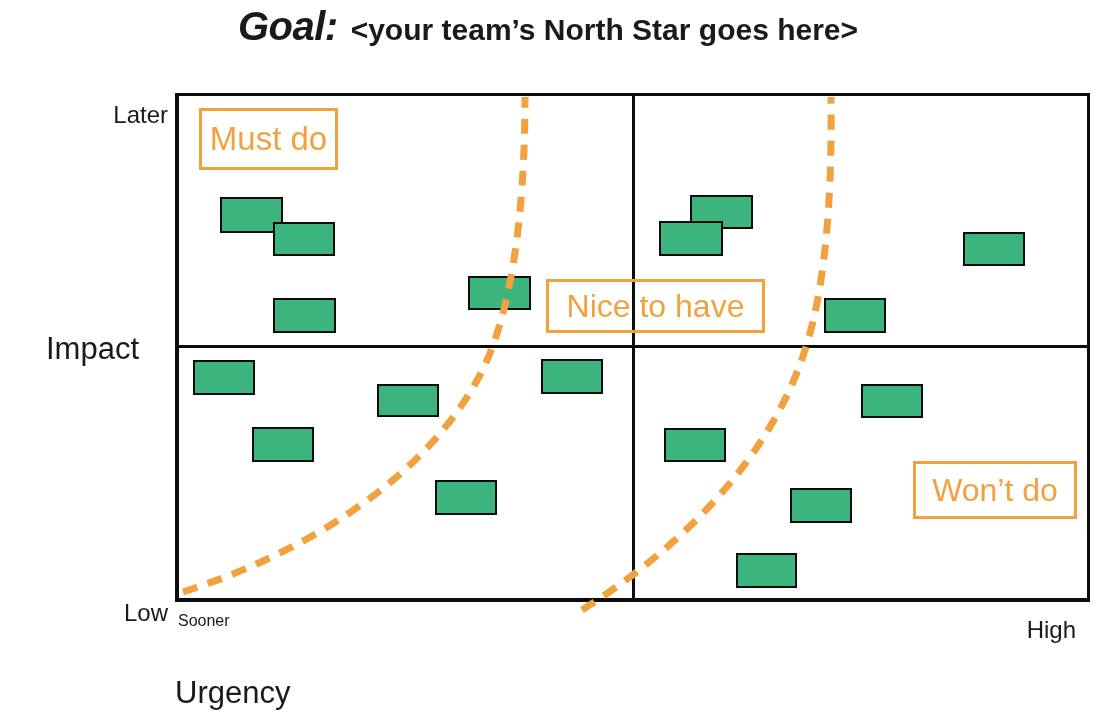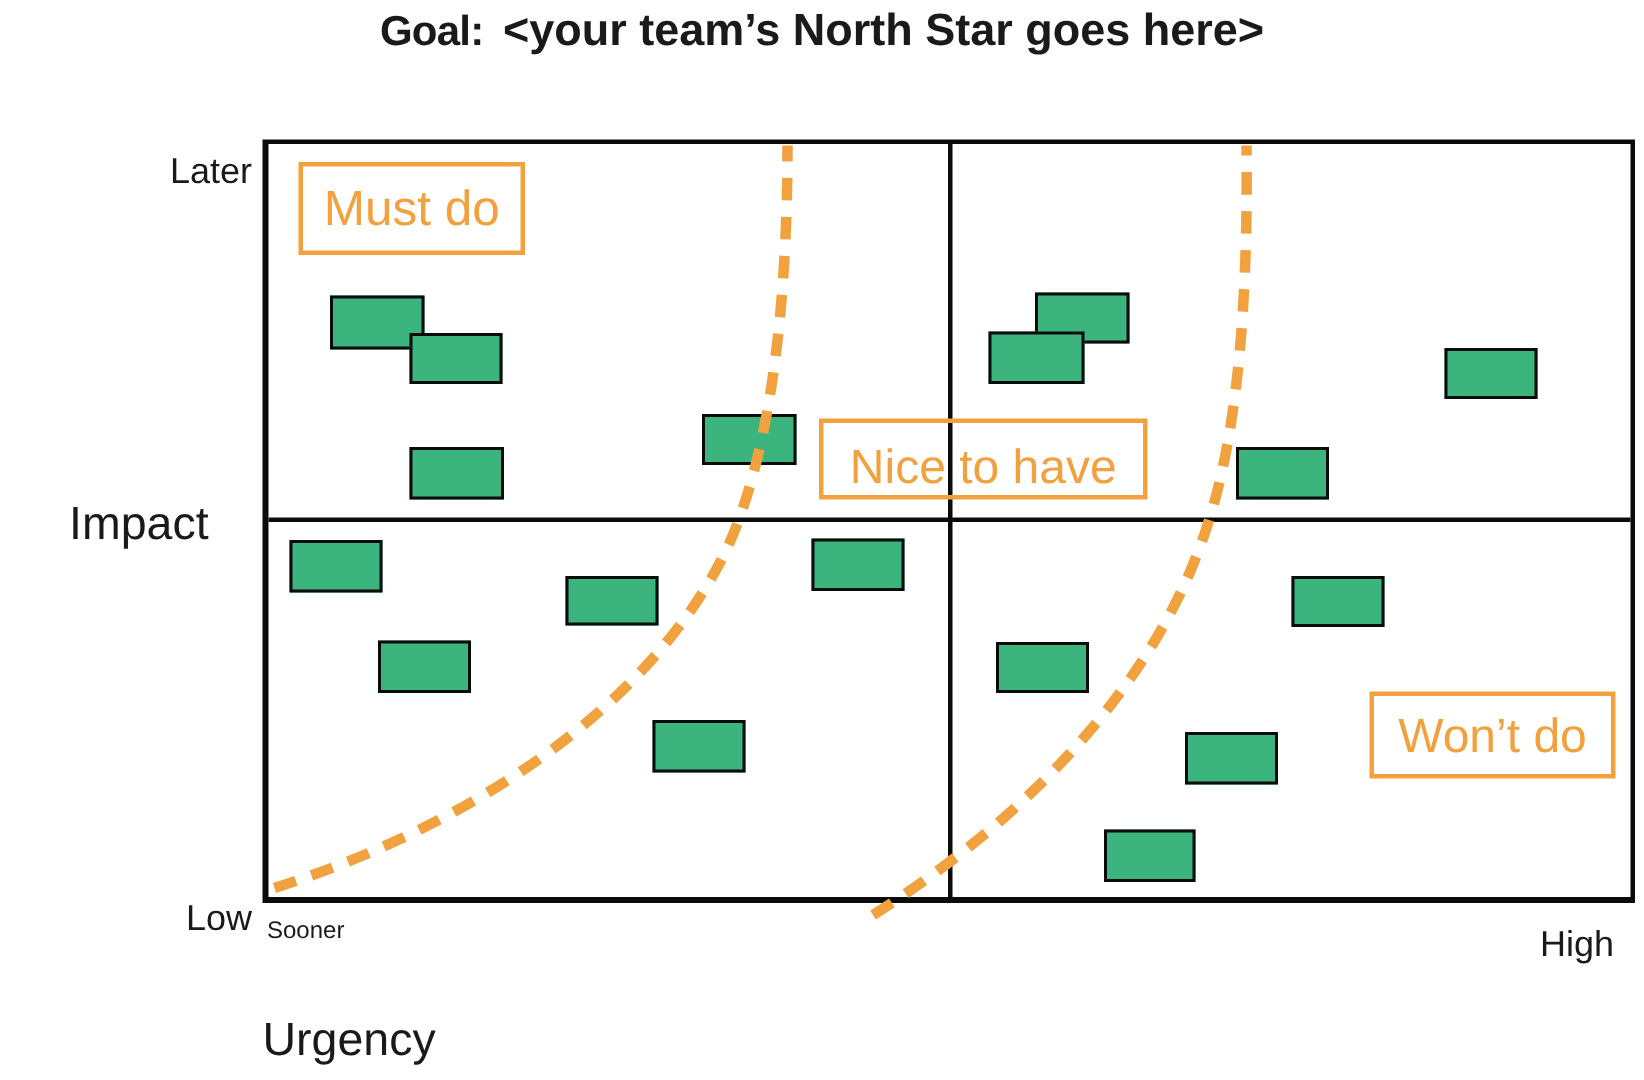--- a/index.html
+++ b/index.html
@@ -18,21 +18,21 @@
   .title-row {
     position: absolute;
     left: 0; top: 4px;
     width: 100%;
     display: flex;
     justify-content: center;
     align-items: baseline;
     gap: 13px;
     white-space: nowrap;
   }
-  .title-prefix { font-size: 28px; font-weight: 600; letter-spacing: -0.5px; }
+  .title-prefix { font-size: 40px; font-weight: 600; letter-spacing: -0.5px; font-style: italic; }
   .title-placeholder { font-size: 30px; font-weight: 700; }
 
   
   .plot-frame {
     position: absolute;
     left: 175px; top: 93px;
     width: 915px; height: 509px;
     border: 3px solid #0b0b0b;
     border-left-width: 4px;
     border-bottom-width: 4px;
@@ -56,22 +56,22 @@
     position: absolute;
     border: 3px solid var(--orange, #F2A13F);
     color: var(--orange, #F2A13F);
     display: flex;
     align-items: center;
     justify-content: center;
     background: transparent;
     white-space: nowrap;
     font-weight: 500;
   }
-  .q-must  { left: 199px; top: 108px; width: 151px; height: 62px; font-size: 33px; }
-  .q-nice  { left: 546px; top: 279px; width: 219px; height: 54px; font-size: 32px; align-items: flex-end; }
+  .q-must  { left: 199px; top: 108px; width: 139px; height: 62px; font-size: 33px; }
+  .q-nice  { left: 546px; top: 279px; width: 219px; height: 54px; font-size: 32px; }
   .q-wont  { left: 913px; top: 461px; width: 164px; height: 58px; font-size: 32px; }
 
   
   .notes-layer { position: absolute; left: 0; top: 0; width: 100%; height: 100%; }
   .note {
     position: absolute;
     background: var(--green, #3CB47E);
     border: 2.5px solid #0b0b0b;
   }
 

